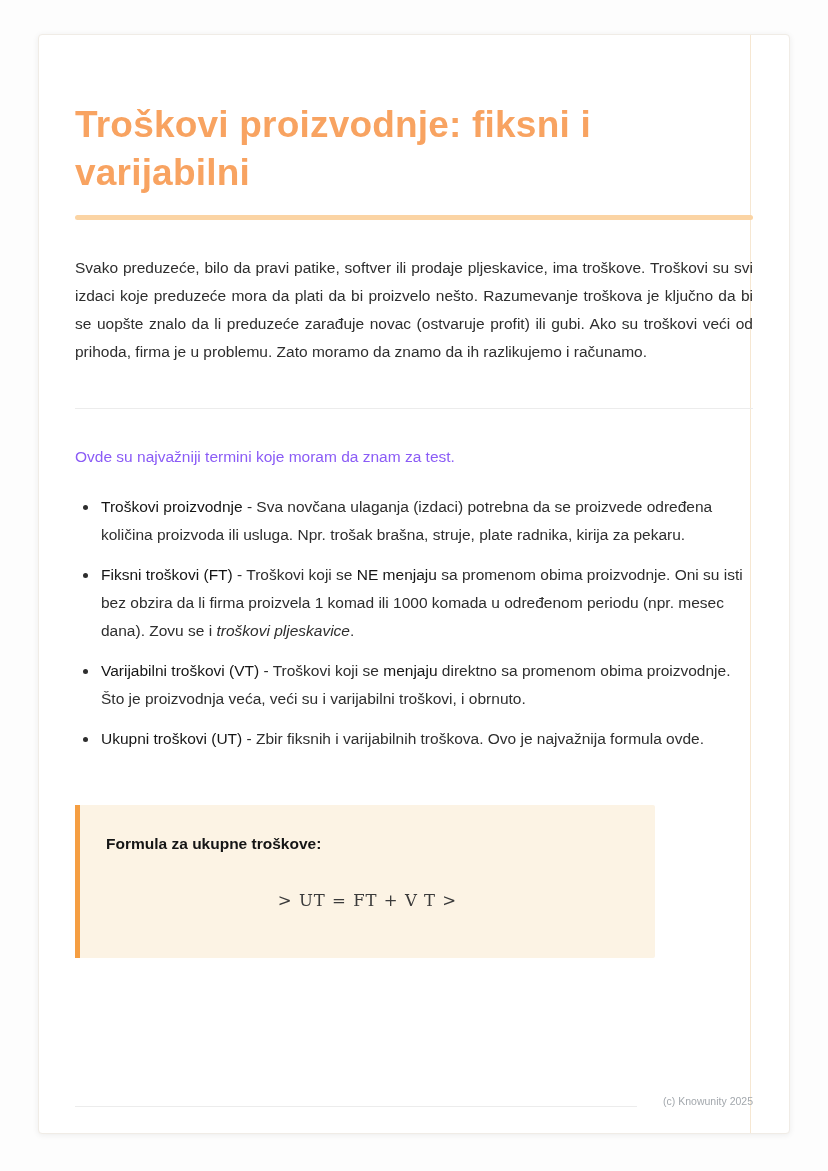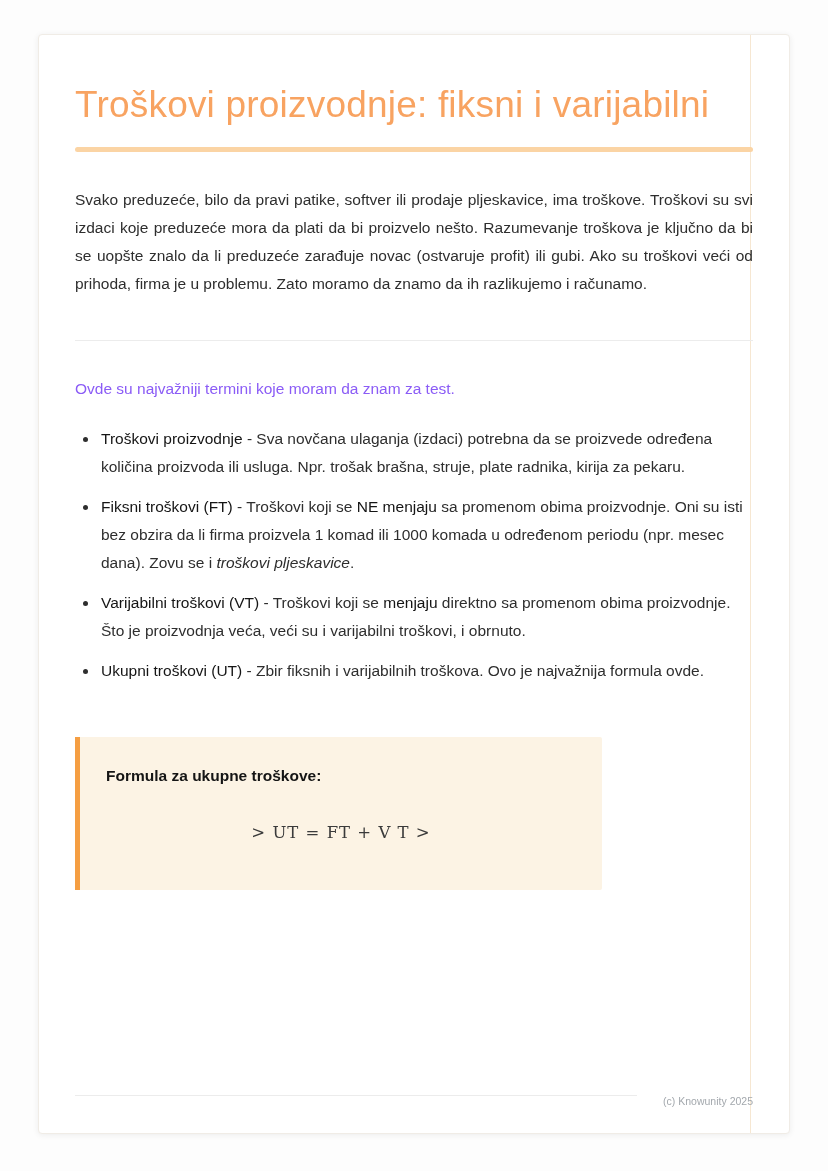--- a/index.html
+++ b/index.html
@@ -26,23 +26,24 @@
     position: absolute;
     top: 0; bottom: 0; right: 38px;
     width: 1px;
     background: #f6e7d2;
     z-index: 0;
   }
   .content { position: relative; z-index: 1; display: flex; flex-direction: column; flex: 1; }
   h1.doc-title {
     color: var(--heading, #F8A361);
     font-size: 37px;
-    font-weight: 400;
+    font-weight: 700;
     line-height: 1.3;
     letter-spacing: 0.2px;
+    margin-top: 20px;
   }
   .title-rule {
     height: 5px;
     background: var(--rule, #FBD4A4);
     border-radius: 3px;
     margin-top: 18px;
   }
   h2.section-heading {
     color: var(--heading, #F8A361);
     font-size: 26px;
@@ -77,21 +78,21 @@
   ul.term-list li {
     font-size: 15.5px;
     line-height: 28px;
     margin-bottom: 12px;
     padding-left: 2px;
   }
   ul.term-list li strong { color: #151515; font-weight: 400; }
   ul.term-list li em { font-style: italic; }
   .callout {
     margin-top: 40px;
-    width: 527px;
+    width: 580px;
     background: var(--callout_bg, #FCF3E4);
     border-left: 5px solid var(--callout_border, #F59E42);
     padding: 30px 26px 48px 26px;
     border-radius: 0 2px 2px 0;
   }
   .callout-title {
     font-size: 15.5px;
     font-weight: 700;
     color: #151515;
   }
@@ -100,21 +101,21 @@
     text-align: center;
     font-family: "DejaVu Serif", serif;
     font-size: 16.5px;
     letter-spacing: 1px;
     color: #3a3a3a;
   }
   .footer-row {
     margin-top: auto;
     padding-top: 30px;
     display: flex;
-    align-items: flex-start;
+    align-items: flex-end;
     gap: 26px;
   }
   .footer-rule { flex: 1; height: 1px; background: #ececec; }
   .footer-text {
     font-size: 10.5px;
     color: #a3a8ad;
     white-space: nowrap;
   }
 </style>
 </head>

